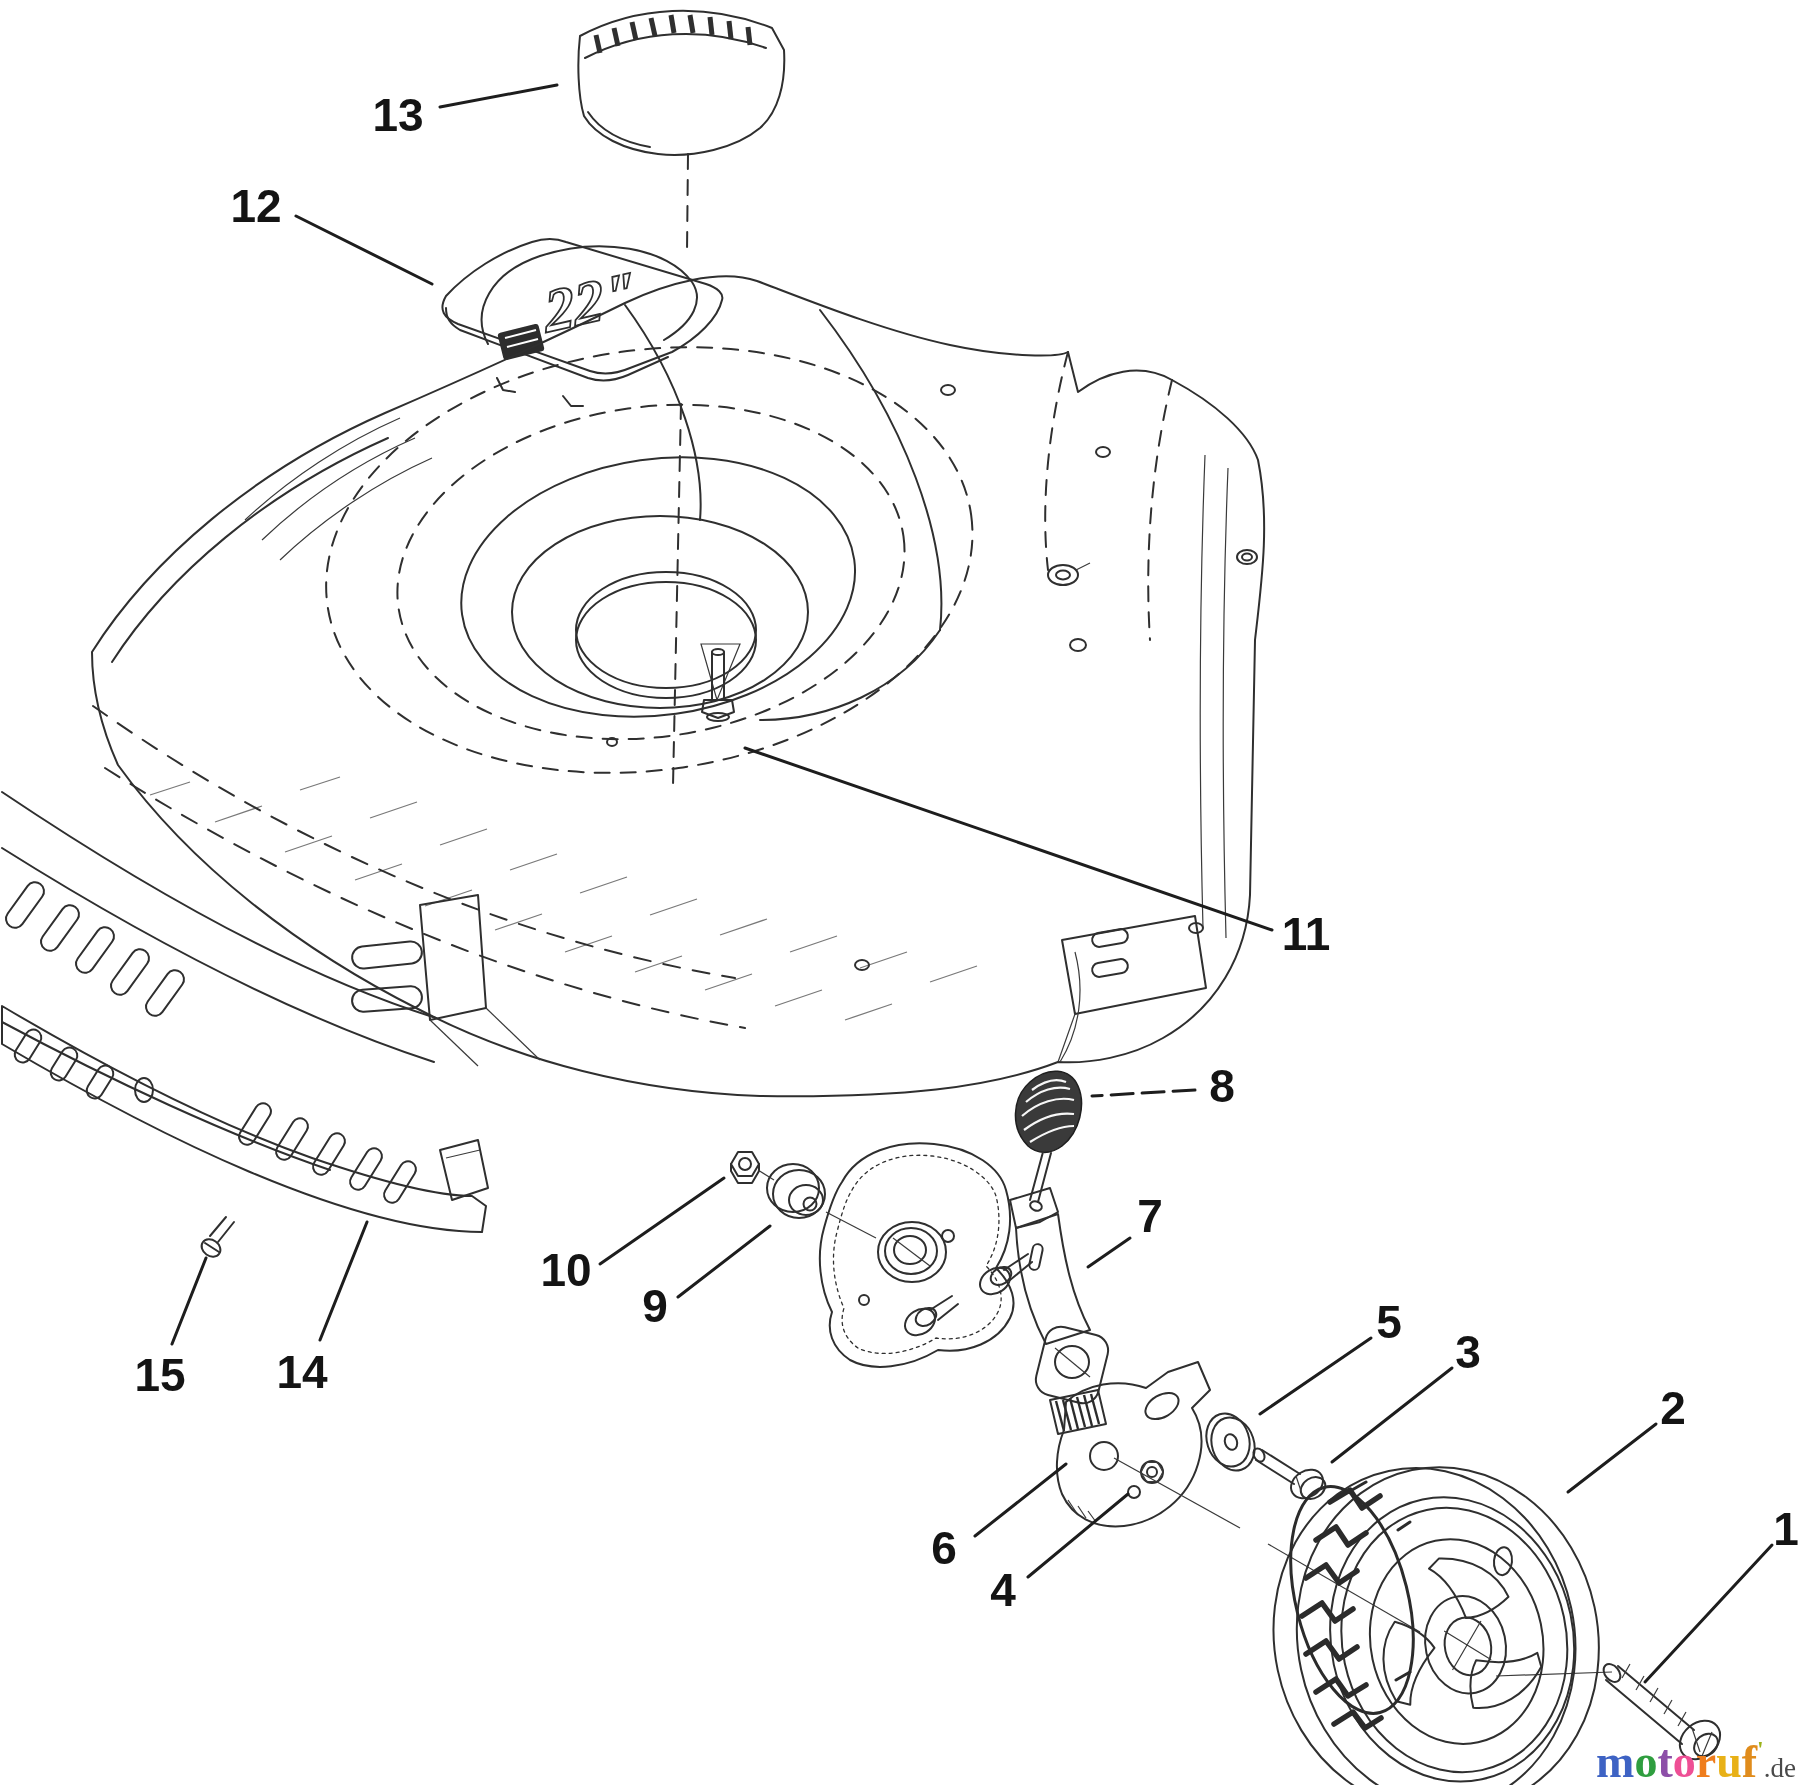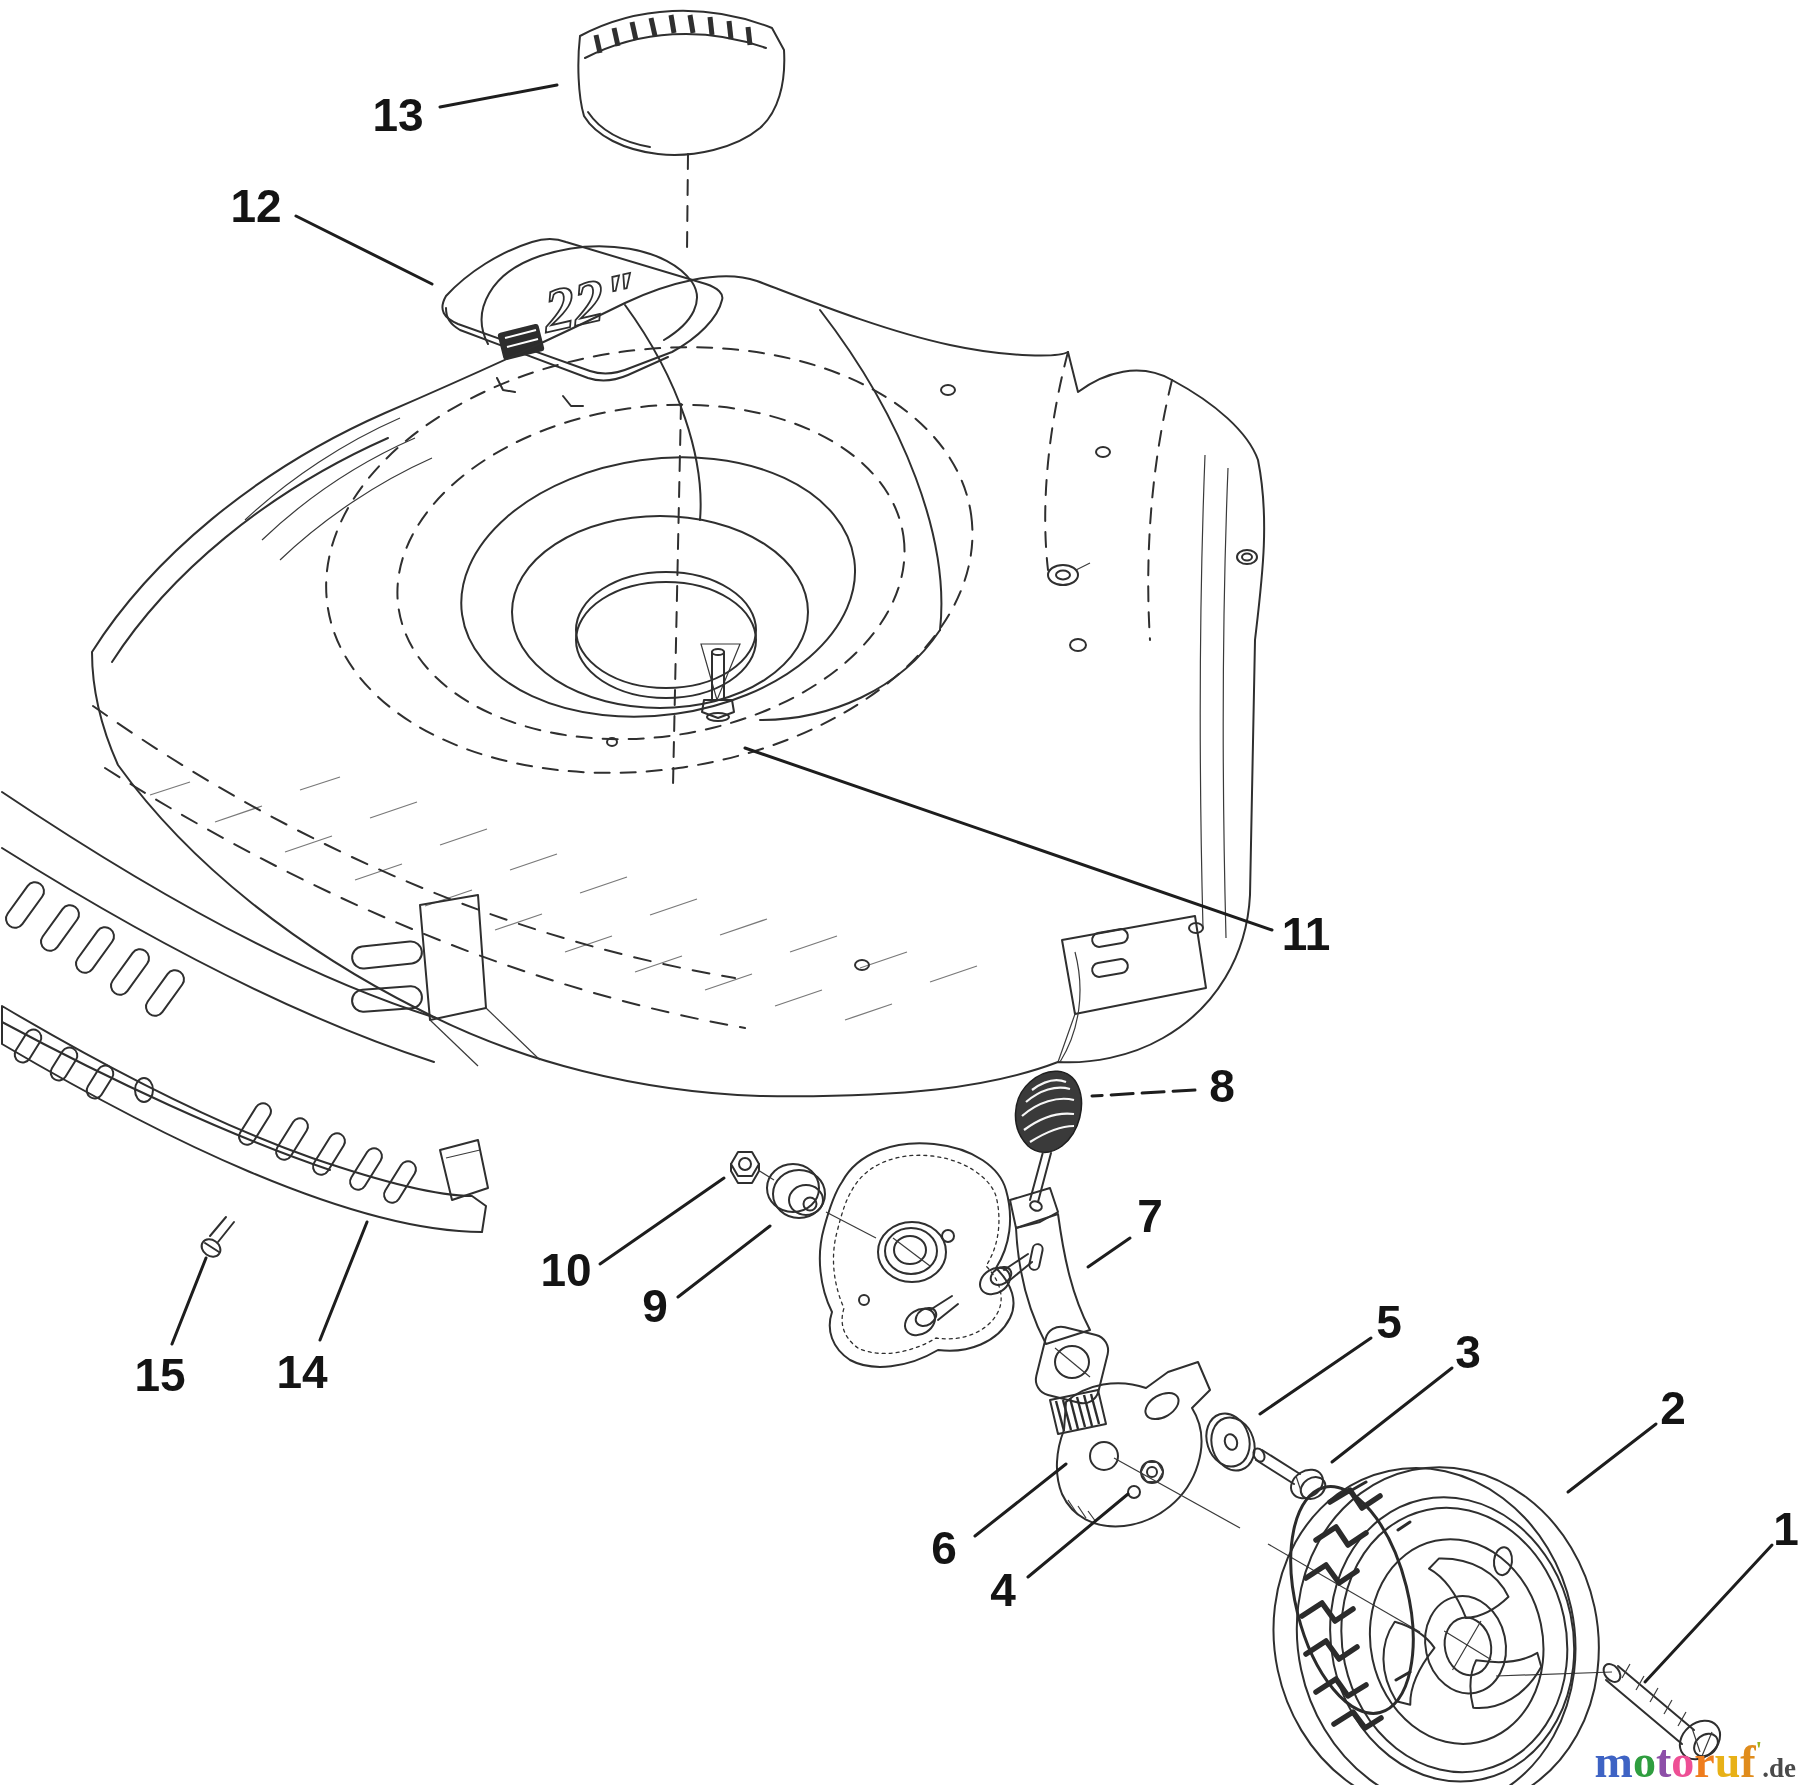--- a/index.html
+++ b/index.html
@@ -23,21 +23,21 @@
   .gear2{stroke:#2b2b2b;stroke-width:3;fill:none;stroke-linecap:round;}
   .hatch{stroke:#2b2b2b;stroke-width:2.4;}
   
   .wm{position:absolute;right:4px;bottom:0px;display:flex;align-items:baseline;
       font-family:"Liberation Serif",serif;font-weight:700;font-size:46px;line-height:1;
       letter-spacing:0px;user-select:none;}
   .wm span{display:inline-block;}
   .wl0{color:#3e63c4;} .wl1{color:#2f9e3f;} .wl2{color:#8d4fa8;} .wl3{color:#ee4f95;}
   .wl4{color:#ef7d1d;} .wl5{color:#e8b117;} .wl6{color:#e08c1c;}
   .wtick{color:#9cb31a;font-size:24px;transform:translateY(-20px);}
-  .wsuffix{color:#4a4a4a;font-size:27px;font-weight:700;}
+  .wsuffix{color:#4a4a4a;font-size:27px;font-weight:400;}
 </style>
 </head>
 <body>
 
 <div class="stage">
 <svg width="1800" height="1785" viewBox="0 0 1800 1785">
 
   <g>
     <path class="ln dash" d="M688,154 L687,252"></path>
     <path class="ln dash" d="M681,404 L673,786"></path>

